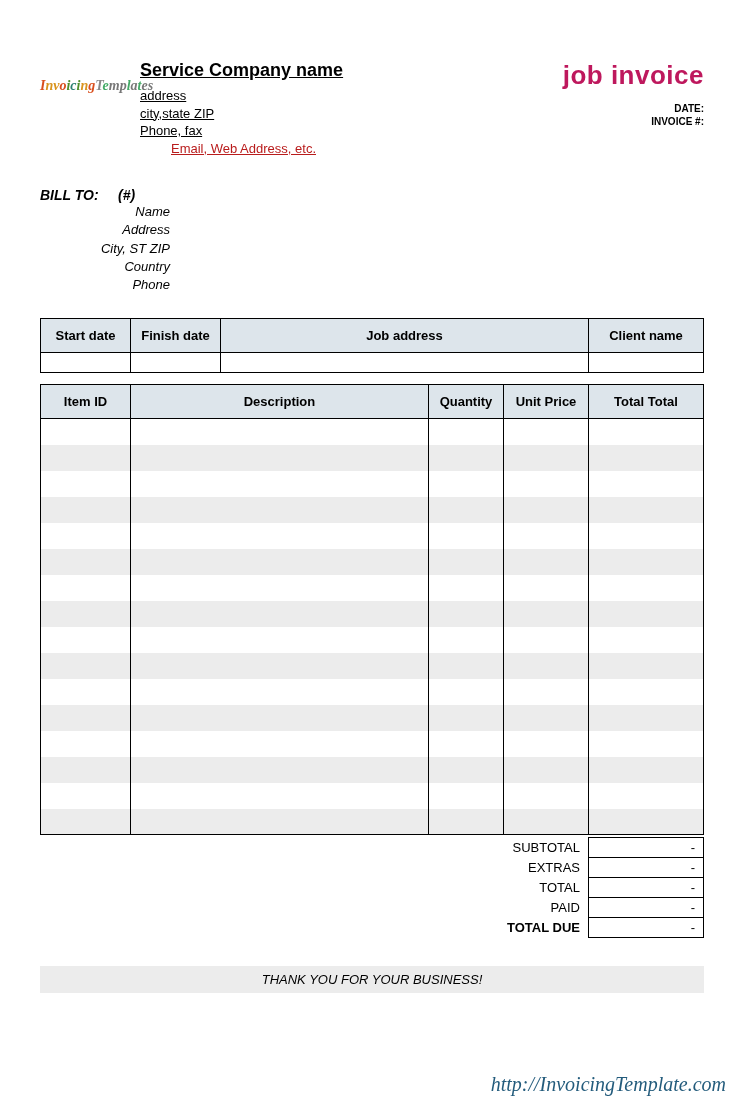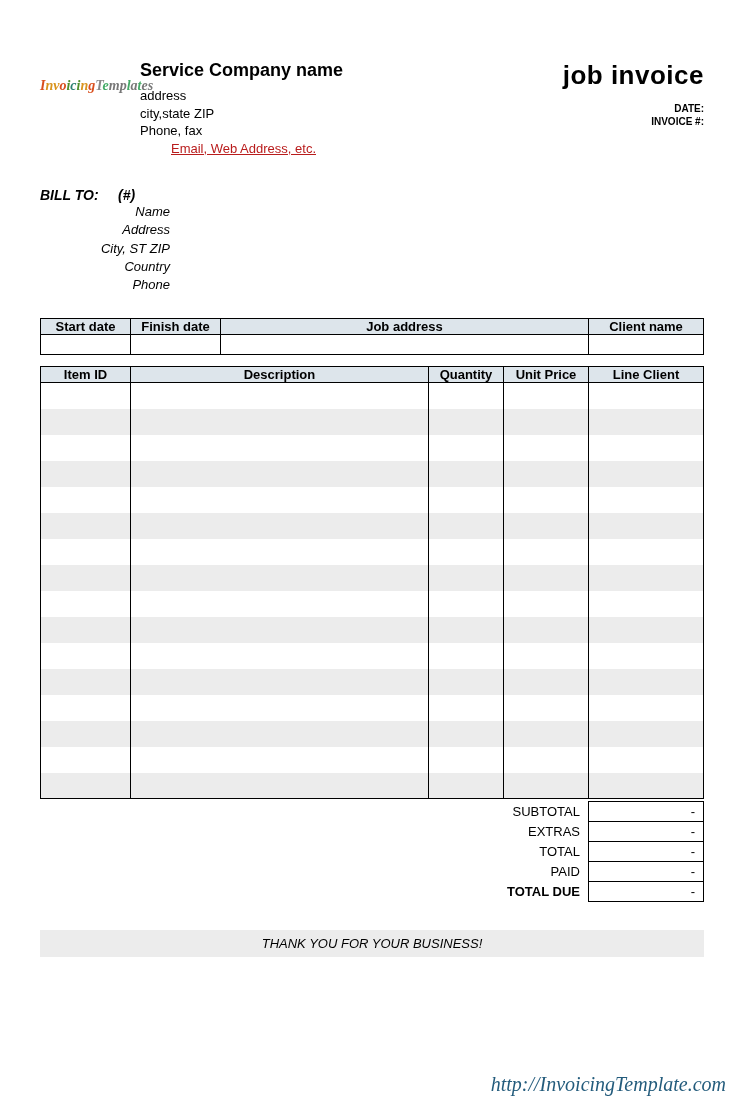--- a/index.html
+++ b/index.html
@@ -30,30 +30,30 @@
     font-family: "Times New Roman", serif;
     font-style: italic;
     font-weight: bold;
     font-size: 14px;
     white-space: nowrap;
   }
   .logo .c0{color:#d94f1d;} .logo .c1{color:#d9941d;}
   .logo .c2{color:#4e8f2a;} .logo .c3{color:#2a7f6f;}
   .logo .c4{color:#888;}   .logo .c5{color:#4a6;}   .logo .c6{color:#777;}
 
-  .company-block { flex: 1; }
+  .company-block { flex: 1; text-decoration: underline; }
   .company-name { font-weight: bold; font-size: 18px; margin-bottom: 6px; }
   .company-lines { font-size: 13px; line-height: 1.35; }
   .email-link { color: #b91c1c; text-decoration: underline; margin-left: 31px; }
 
   .right-block { text-align: right; }
   .invoice-title {
     font-size: 26px;
     font-weight: bold;
-    color: #000000;
+    color: #be185d;
     letter-spacing: 0.5px;
     margin-bottom: 12px;
   }
   .date-lbl, .inv-lbl { font-size: 10px; font-weight: bold; margin-bottom: 2px;}
 
   .billto-block {
     margin-top: 30px;
     margin-left: 0;
     width: 170px;
   }
@@ -75,21 +75,21 @@
   .job-table, .items-table {
     width: 100%;
     border-collapse: collapse;
     margin-top: 24px;
   }
   .job-table th, .items-table th {
     background: #dde5eb;
     border: 1px solid #000;
     font-weight: bold;
     font-size: 13px;
-    padding: 0 6px;
+    padding: 9px 6px;
     text-align: center;
   }
   .job-table td {
     border: 1px solid #000;
     height: 20px;
     background: #fff;
   }
   .job-table th.col-start { width: 90px; }
   .job-table th.col-finish { width: 90px; }
   .job-table th.col-job { }
@@ -196,21 +196,21 @@
   </tbody>
     </table>
 
   <table class="items-table">
     <tbody>
         <tr>
       <th class="col-id">Item ID</th>
       <th class="col-desc">Description</th>
       <th class="col-qty">Quantity</th>
       <th class="col-unit">Unit Price</th>
-      <th class="col-total">Line Client</th>
+      <th class="col-total">Total Total</th>
     </tr>
     <tr>
           <td></td>
           <td></td>
           <td></td>
           <td></td>
           <td></td>
         </tr>
     <tr class="stripe">
           <td></td>

